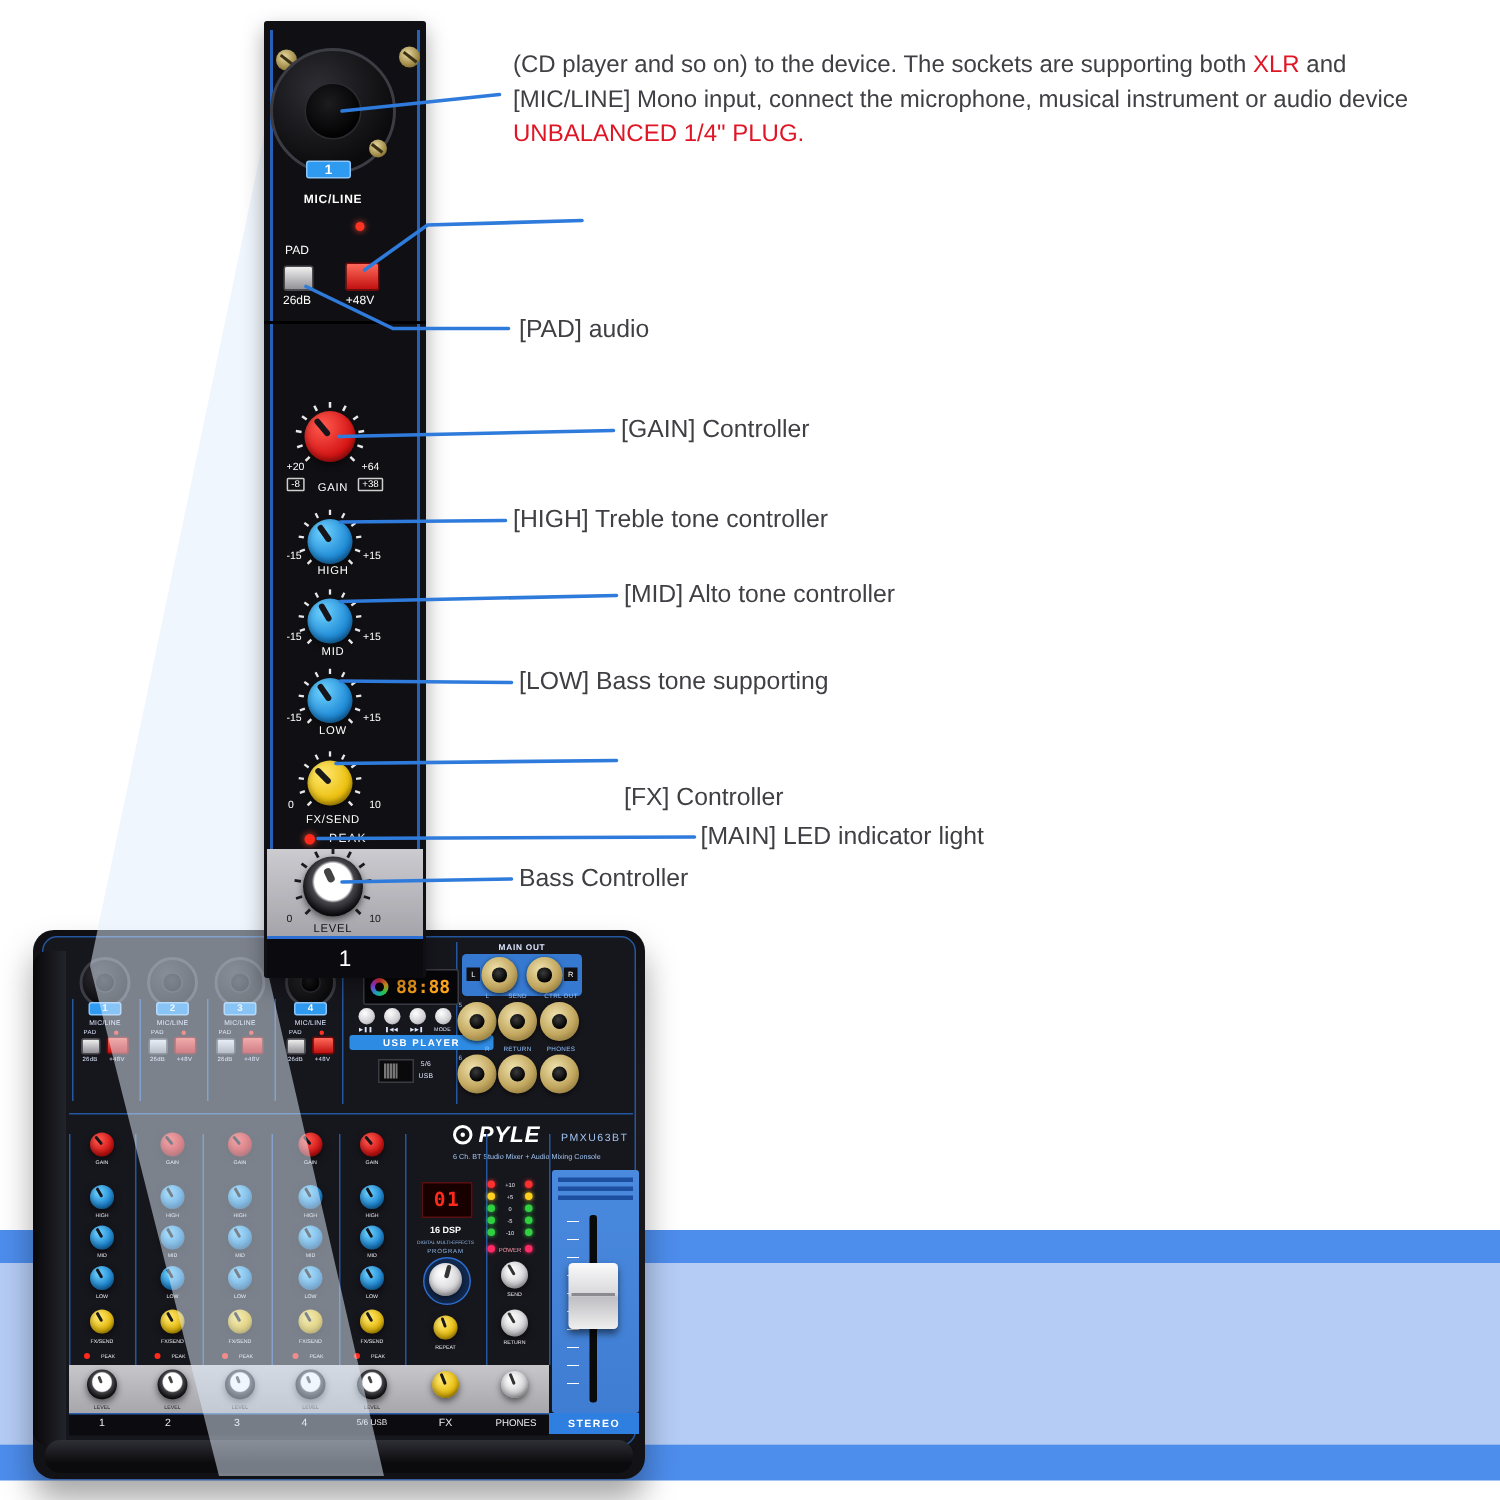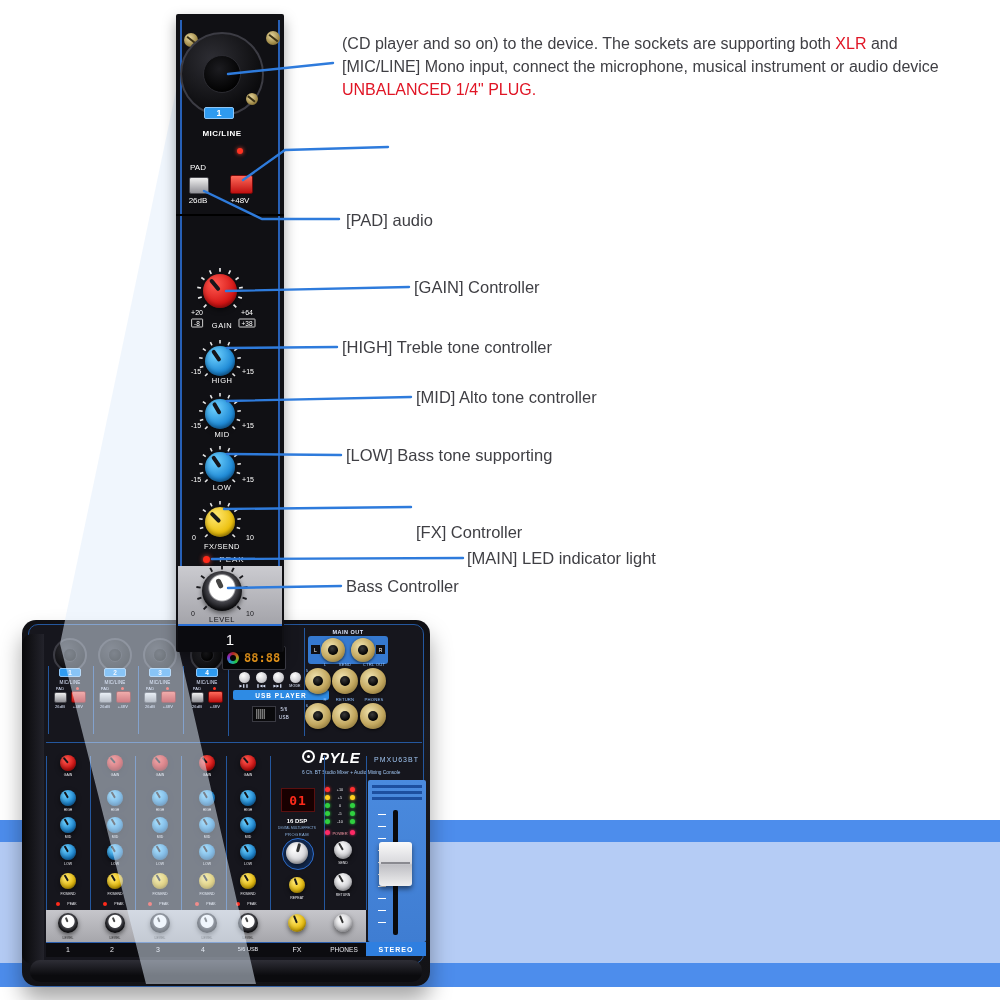--- a/index.html
+++ b/index.html
@@ -102,21 +102,21 @@
     <div class="xlr" style="left:168px;top:18px;width:34px;height:34px;"></div>
     <div class="badge" style="left:174px;top:48px;width:22px;height:9px;font-size:6.5px;">4</div>
     <div class="mt" style="left:185px;top:62px;font-size:4.5px;">MIC/LINE</div>
     <div class="mt" style="left:175px;top:68px;font-size:4px;">PAD</div>
     <div class="led" style="left:191px;top:67px;width:3px;height:3px;background:#ff3322;"></div>
     <div class="btn-gray" style="left:169px;top:72px;width:11px;height:9px;"></div>
     <div class="btn-red" style="left:186px;top:71px;width:13px;height:10px;"></div>
     <div class="mt" style="left:175px;top:86px;font-size:4px;">26dB</div>
     <div class="mt" style="left:193px;top:86px;font-size:4px;">+48V</div>
 
-    <div class="abs" style="left:200px;top:26px;width:62px;height:22px;background:#060608;border:1px solid #3a3a44;border-radius:2px;text-decoration:underline;">
+    <div class="abs" style="left:220px;top:26px;width:62px;height:22px;background:#060608;border:1px solid #3a3a44;border-radius:2px;text-decoration:underline;">
       <div class="abs" style="left:4px;top:5px;width:12px;height:12px;border-radius:50%;
                   background:conic-gradient(#e33,#ea2,#2d5,#2ad,#a3e,#e33);">
         <div class="abs" style="left:3px;top:3px;width:6px;height:6px;border-radius:50%;background:#060608;"></div>
       </div>
       <div class="tl" style="left:21px;top:11px;font-family:'DejaVu Sans Mono',monospace;font-weight:bold;font-size:12px;color:#ffa61e;">88:88</div>
     </div>
     <div class="abs" style="left:217px;top:52px;width:11px;height:11px;border-radius:50%;background:radial-gradient(circle at 38% 32%,#fff,#cfcfd4 60%,#8a8a90);"></div>
     <div class="abs" style="left:234px;top:52px;width:11px;height:11px;border-radius:50%;background:radial-gradient(circle at 38% 32%,#fff,#cfcfd4 60%,#8a8a90);"></div>
     <div class="abs" style="left:251px;top:52px;width:11px;height:11px;border-radius:50%;background:radial-gradient(circle at 38% 32%,#fff,#cfcfd4 60%,#8a8a90);"></div>
     <div class="abs" style="left:268px;top:52px;width:11px;height:11px;border-radius:50%;background:radial-gradient(circle at 38% 32%,#fff,#cfcfd4 60%,#8a8a90);"></div>

